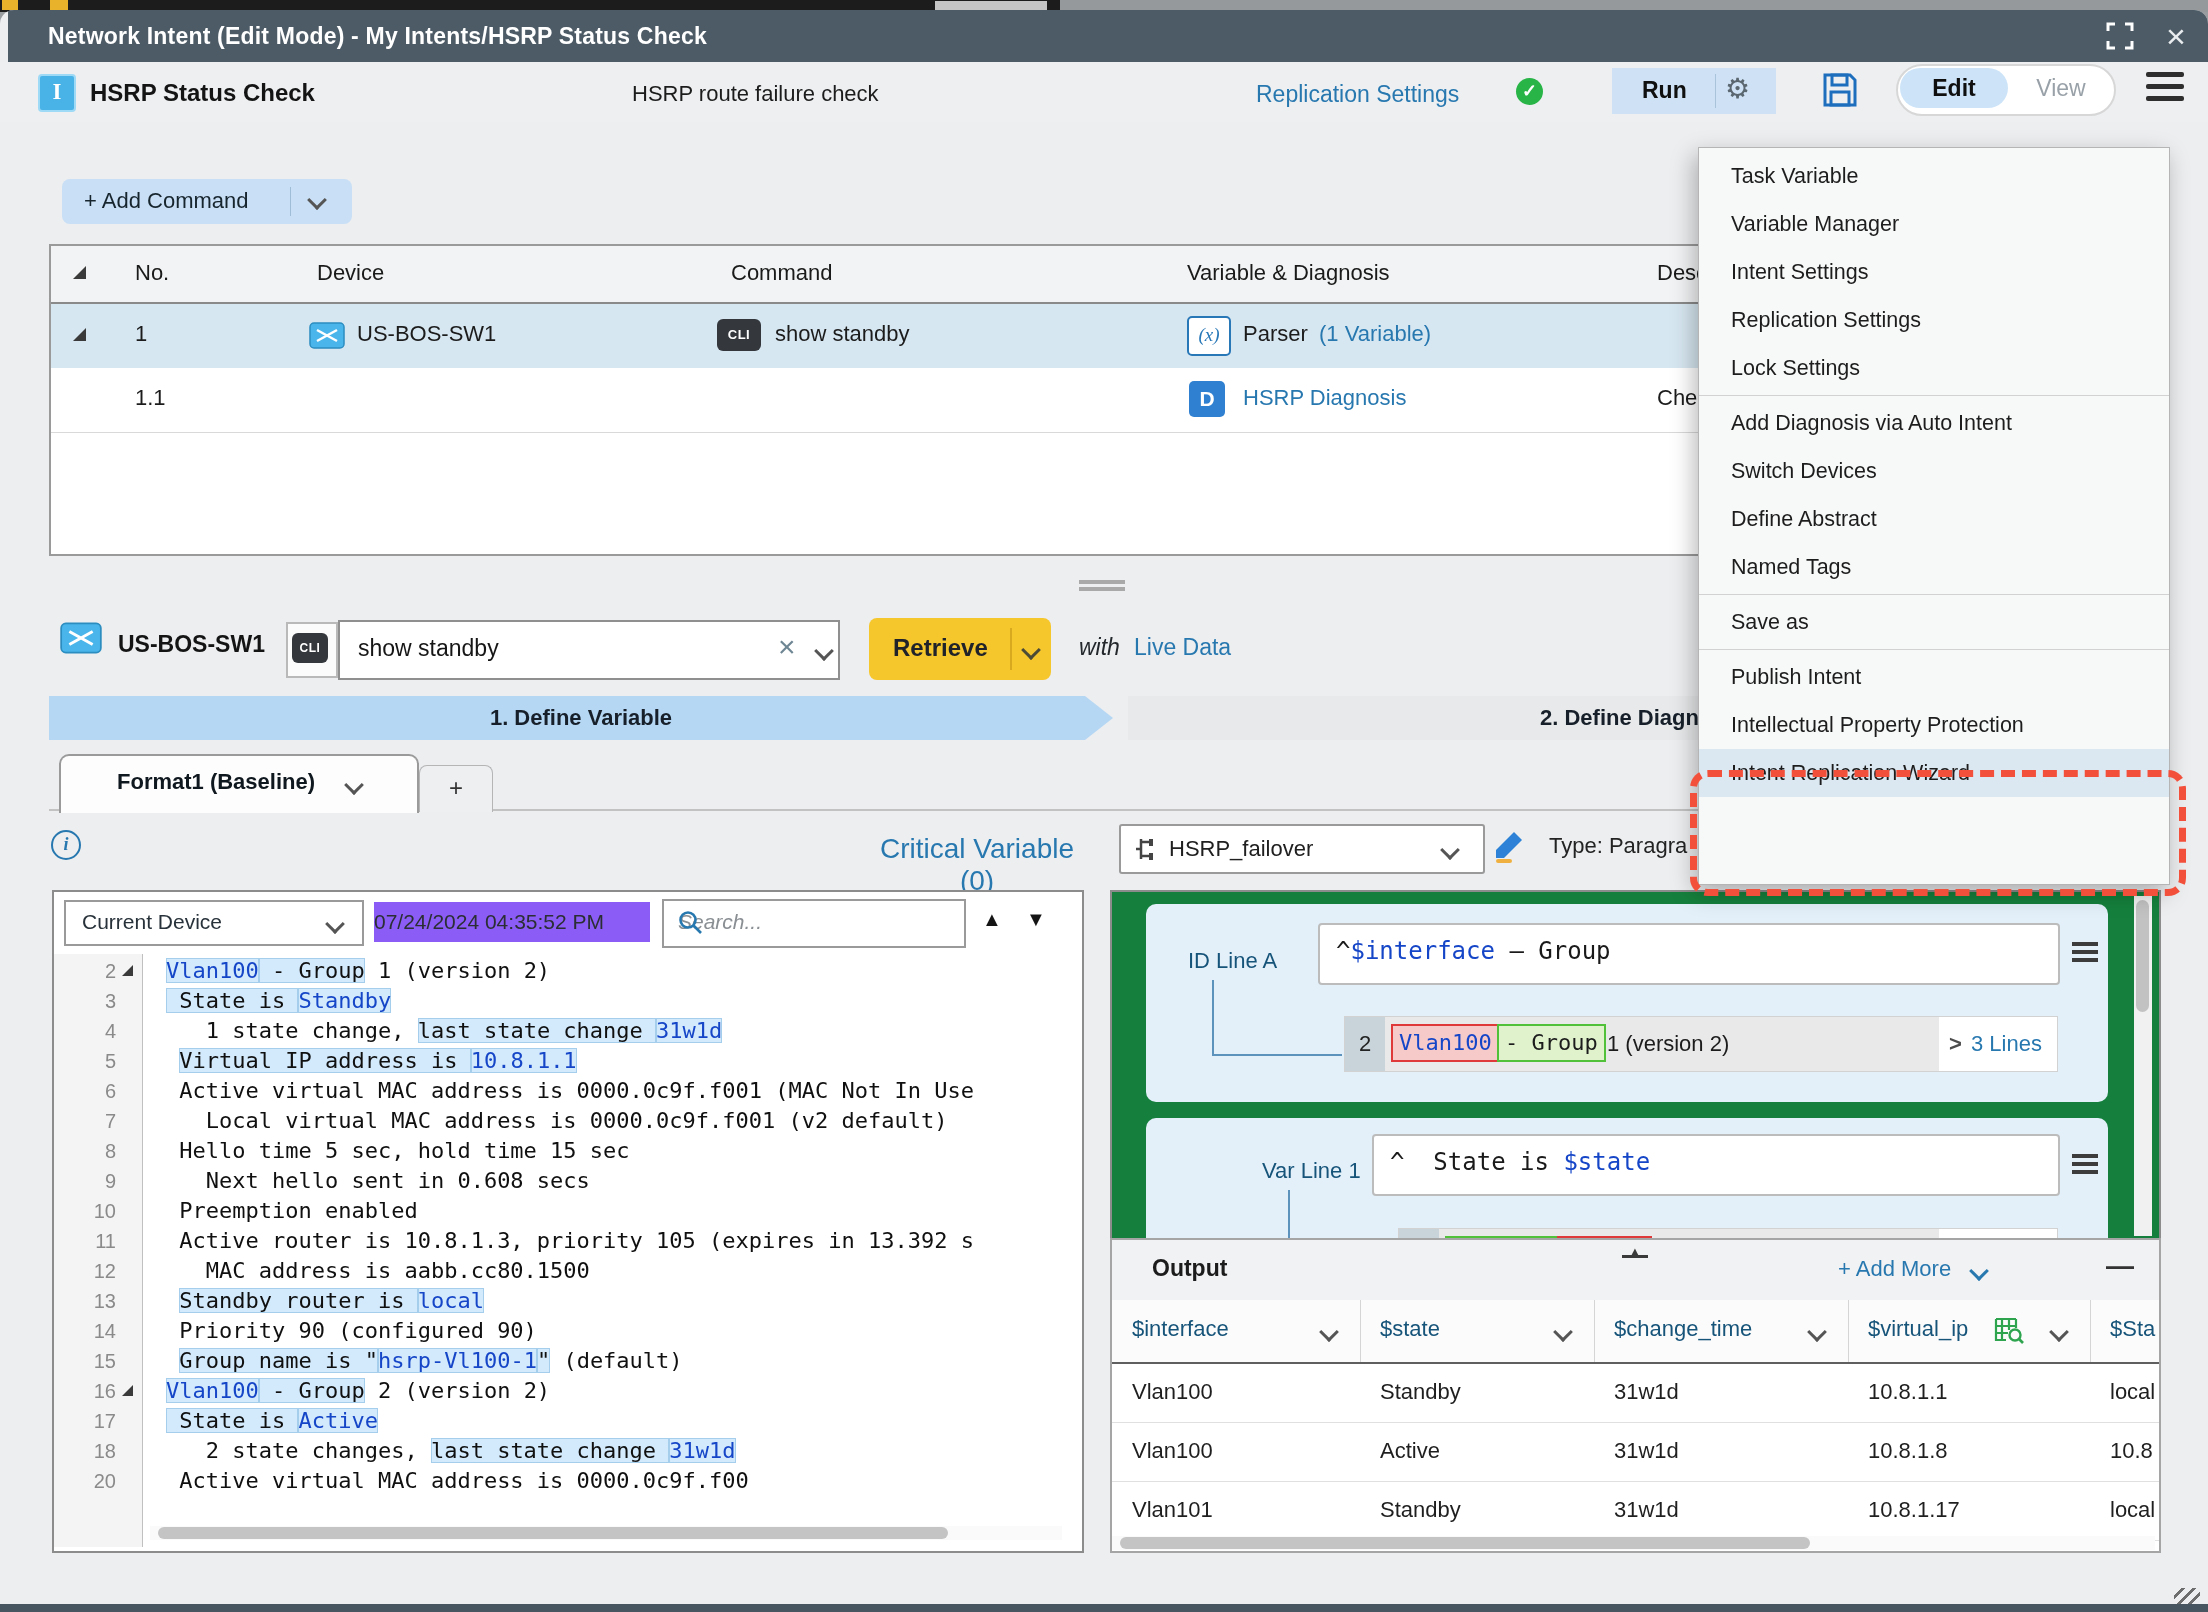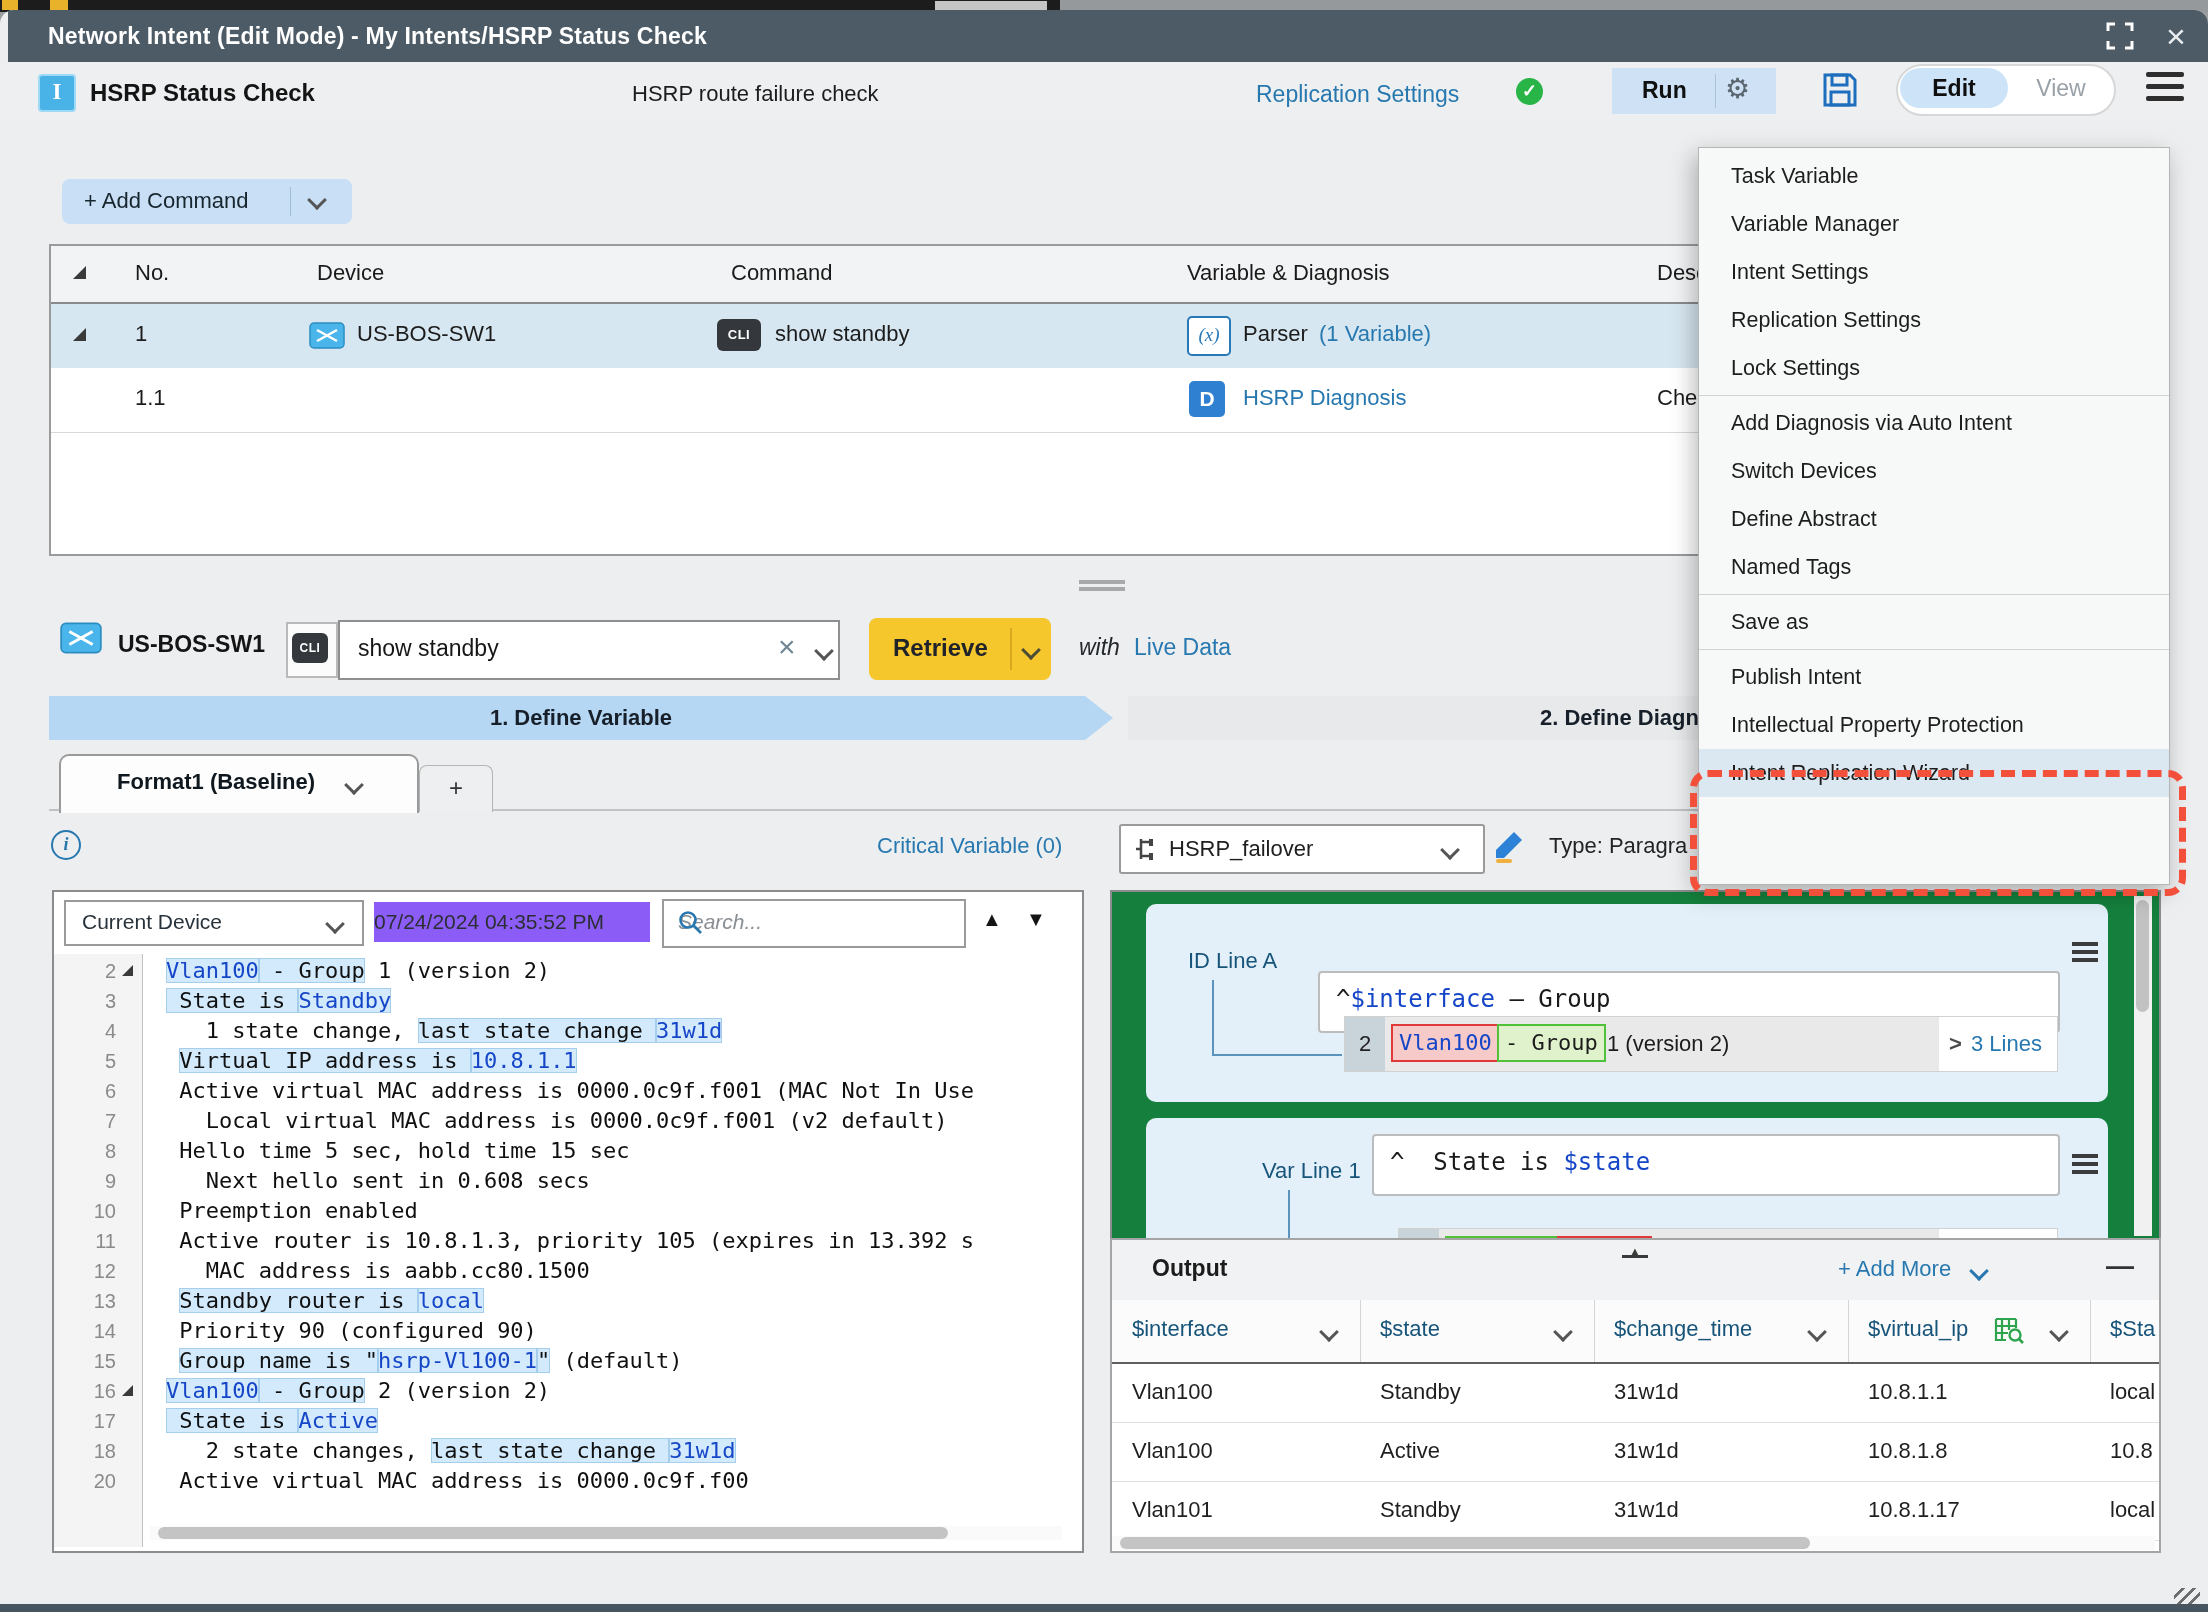--- a/index.html
+++ b/index.html
@@ -89,21 +89,21 @@
   #tabline{left:49px;top:799px;width:2108px;height:1.5px;background:#c2c2c2;}
   #tab-active{left:59px;top:744px;width:356px;height:57px;background:#fdfdfd;border:2px solid #9a9a9a;border-bottom:none;
               border-radius:10px 10px 0 0;z-index:2;}
   #tab-active span{position:absolute;left:56px;top:13px;font-size:22px;font-weight:bold;color:#10181f;}
   #tab-active .chv{left:286px;top:22px;position:absolute;}
   #tab-plus{left:419px;top:755px;width:72px;height:46px;background:#edeff0;border:1.5px solid #b5b5b5;border-bottom:none;
             border-radius:8px 8px 0 0;text-align:center;line-height:44px;font-size:24px;color:#333;}
   
   #info-icon{left:51px;top:820px;width:26px;height:26px;border:2px solid var(--accent);border-radius:50%;color:var(--accent);
              font-family:"Liberation Serif",serif;font-style:italic;font-weight:bold;font-size:18px;text-align:center;line-height:25px;}
-  #critical-link{left:877px;top:823px;width:200px;text-align:left;font-size:22px;color:var(--accent);}
+  #critical-link{left:877px;top:823px;width:200px;text-align:center;font-size:28px;color:var(--accent);}
   #parser-select{left:1119px;top:814px;width:362px;height:46px;background:#fff;border:2px solid #9a9a9a;border-radius:3px;}
   #parser-select .name{position:absolute;left:48px;top:10px;font-size:22px;color:#202020;}
   #parser-select .chv{position:absolute;left:322px;top:17px;}
   #pencil-icon{left:1492px;top:818px;width:34px;height:36px;}
   #type-label{left:1549px;top:823px;font-size:22px;color:#232323;white-space:nowrap;}
   
   #left-panel{left:52px;top:880px;width:1028px;height:659px;background:#fff;border:2px solid #8c8c8c;}
   #dev-select{left:10px;top:8px;width:296px;height:42px;border:2px solid #9a9a9a;background:#fff;}
   #dev-select span{position:absolute;left:16px;top:8px;font-size:21px;color:#28323a;}
   #dev-select .chv{position:absolute;left:262px;top:15px;}
@@ -125,21 +125,21 @@
   #code-hscroll{left:96px;top:634px;width:912px;height:14px;background:#fafafa;}
   #code-hscroll i{position:absolute;left:8px;top:1px;width:790px;height:12px;background:#c4c4c4;border-radius:6px;}
   
   #right-panel{left:1110px;top:880px;width:1047px;height:659px;background:#15803d;border:2px solid #8c8c8c;}
   #vscroll{left:1022px;top:4px;width:18px;height:340px;background:#f1f1f1;}
   #vscroll i{position:absolute;left:2px;top:4px;width:13px;height:112px;background:#c2c2c2;border-radius:7px;}
   .card{background:var(--card);border-radius:10px;}
   #id-card{left:34px;top:12px;width:962px;height:198px;}
   #id-label{left:42px;top:44px;font-size:22px;color:#17547a;}
   #id-conn{left:66px;top:76px;width:128px;height:74px;border-left:2px solid #5b93bd;border-bottom:2px solid #5b93bd;}
-  #id-input{left:172px;top:19px;width:738px;height:58px;background:#fff;border:2px solid #bcbcbc;border-radius:4px;margin-top:48px;}
+  #id-input{left:172px;top:19px;width:738px;height:58px;background:#fff;border:2px solid #bcbcbc;border-radius:4px;}
   .pat{position:absolute;left:16px;top:12px;font-family:"DejaVu Sans Mono",monospace;font-size:24px;color:#1a1a1a;white-space:pre;}
   .pat .v{color:var(--hltext);}
   .lines-icon{width:26px;height:20px;}
   .lines-icon i{position:absolute;left:0;width:26px;height:3.5px;background:#3c3c3c;}
   #id-lines-icon{left:926px;top:38px;}
   #id-row{left:198px;top:112px;width:712px;height:54px;background:#e9e9e9;border:1px solid #d2d2d2;}
   .numcell{position:absolute;left:0;top:0;width:40px;height:54px;background:#c9d4da;text-align:center;line-height:54px;font-size:22px;color:#222;}
   .match-pink{position:absolute;background:var(--pinkbg);border:2px solid var(--pinkbd);font-family:"DejaVu Sans Mono",monospace;
               font-size:22px;color:var(--hltext);line-height:34px;padding:0 6px;top:7px;}
   .match-green{position:absolute;background:var(--greenbg);border:2px solid var(--greenbd);font-family:"DejaVu Sans Mono",monospace;

